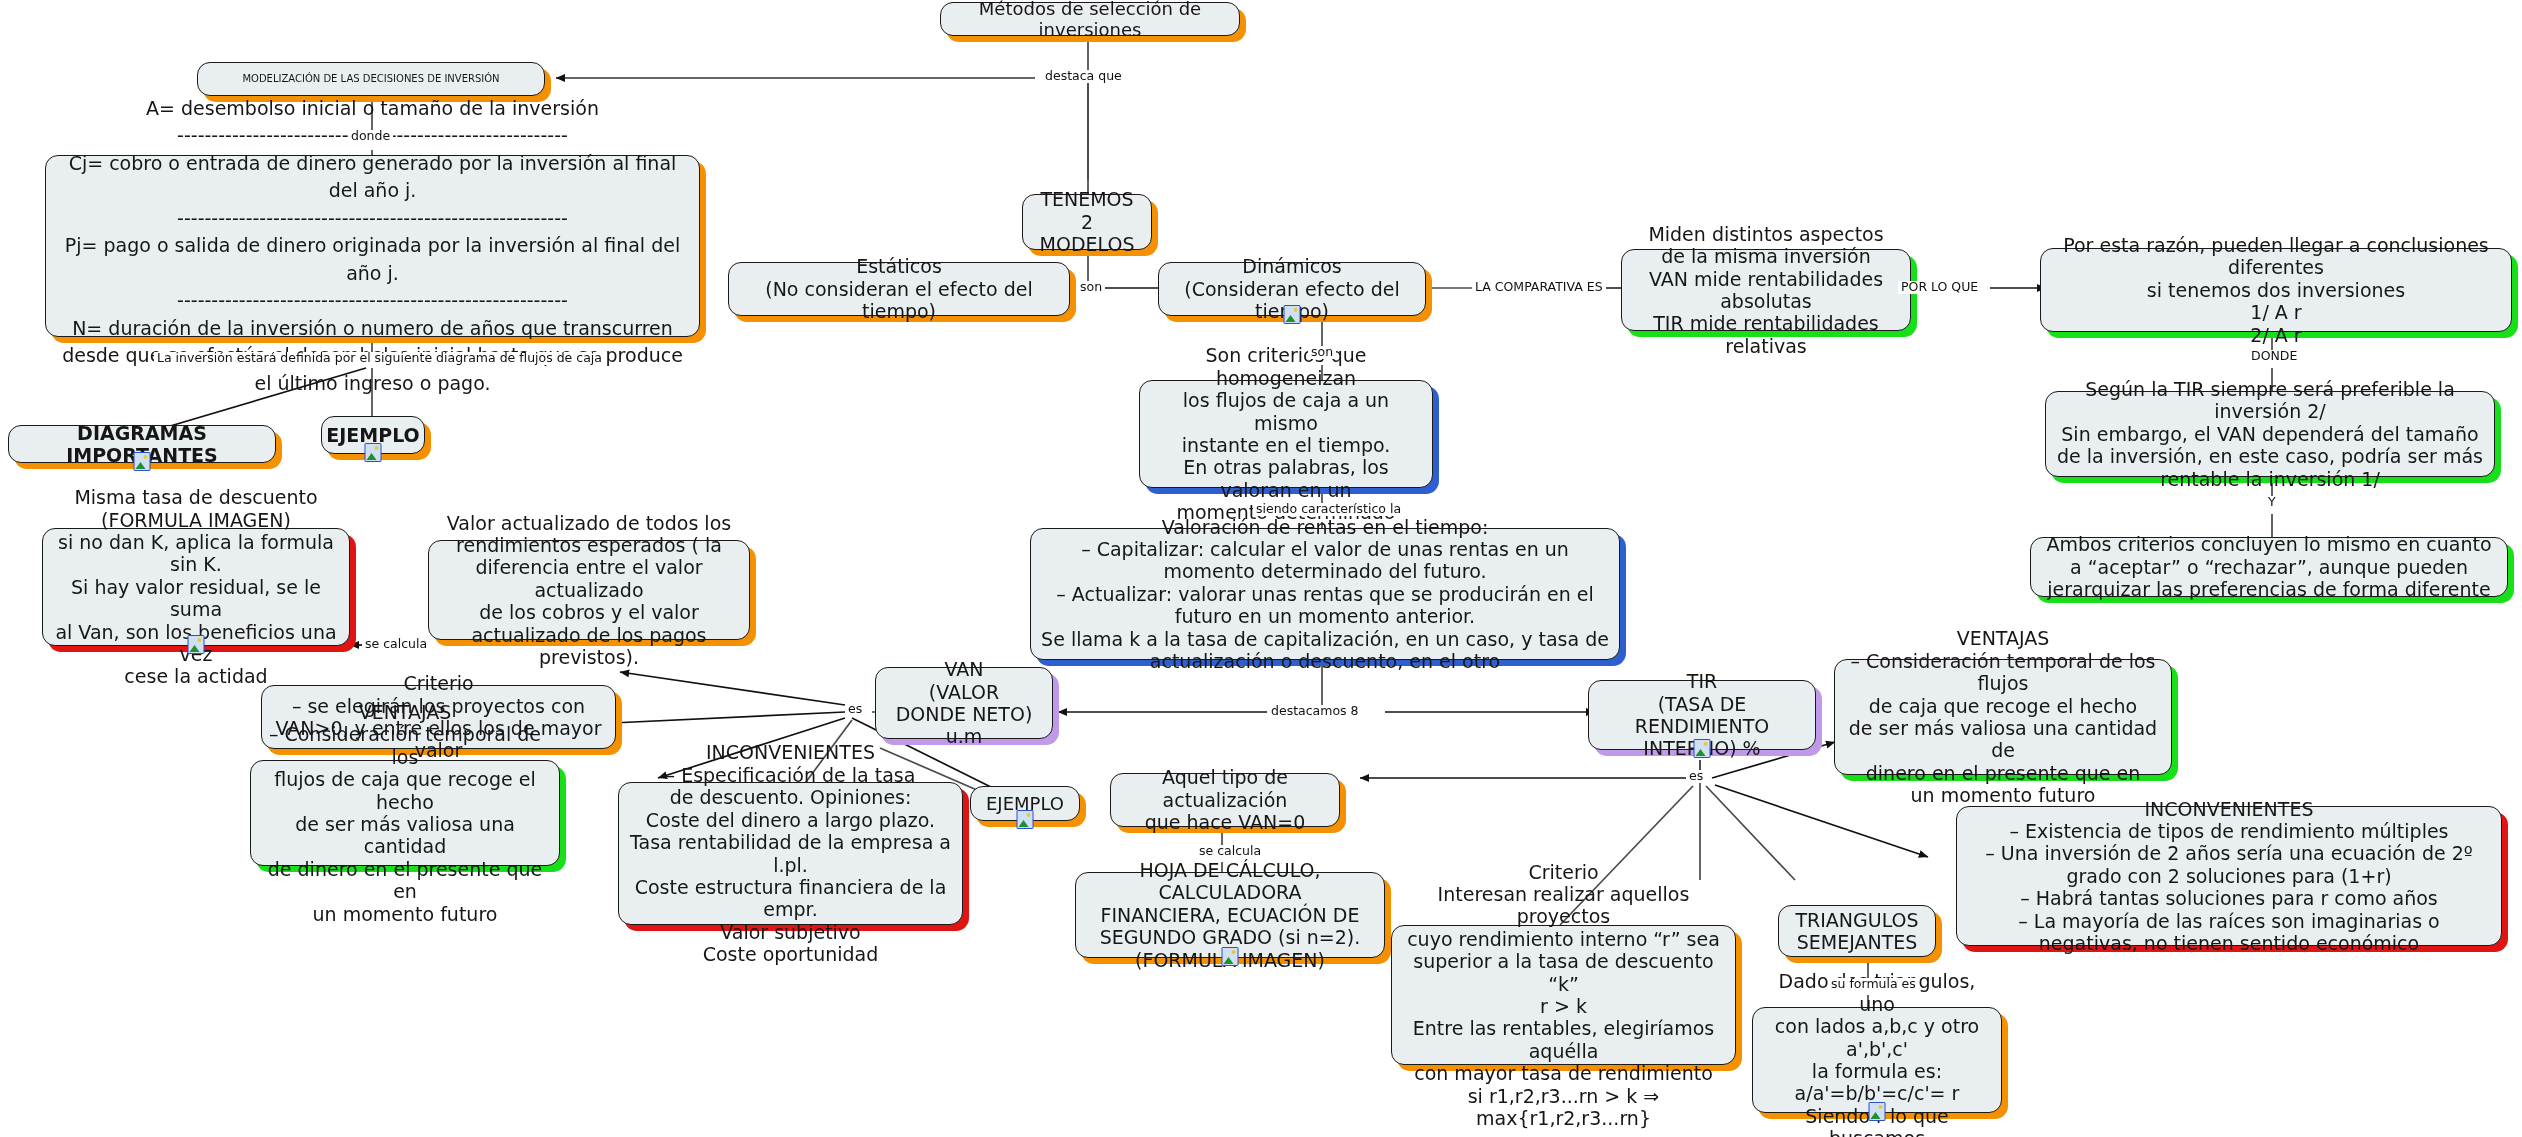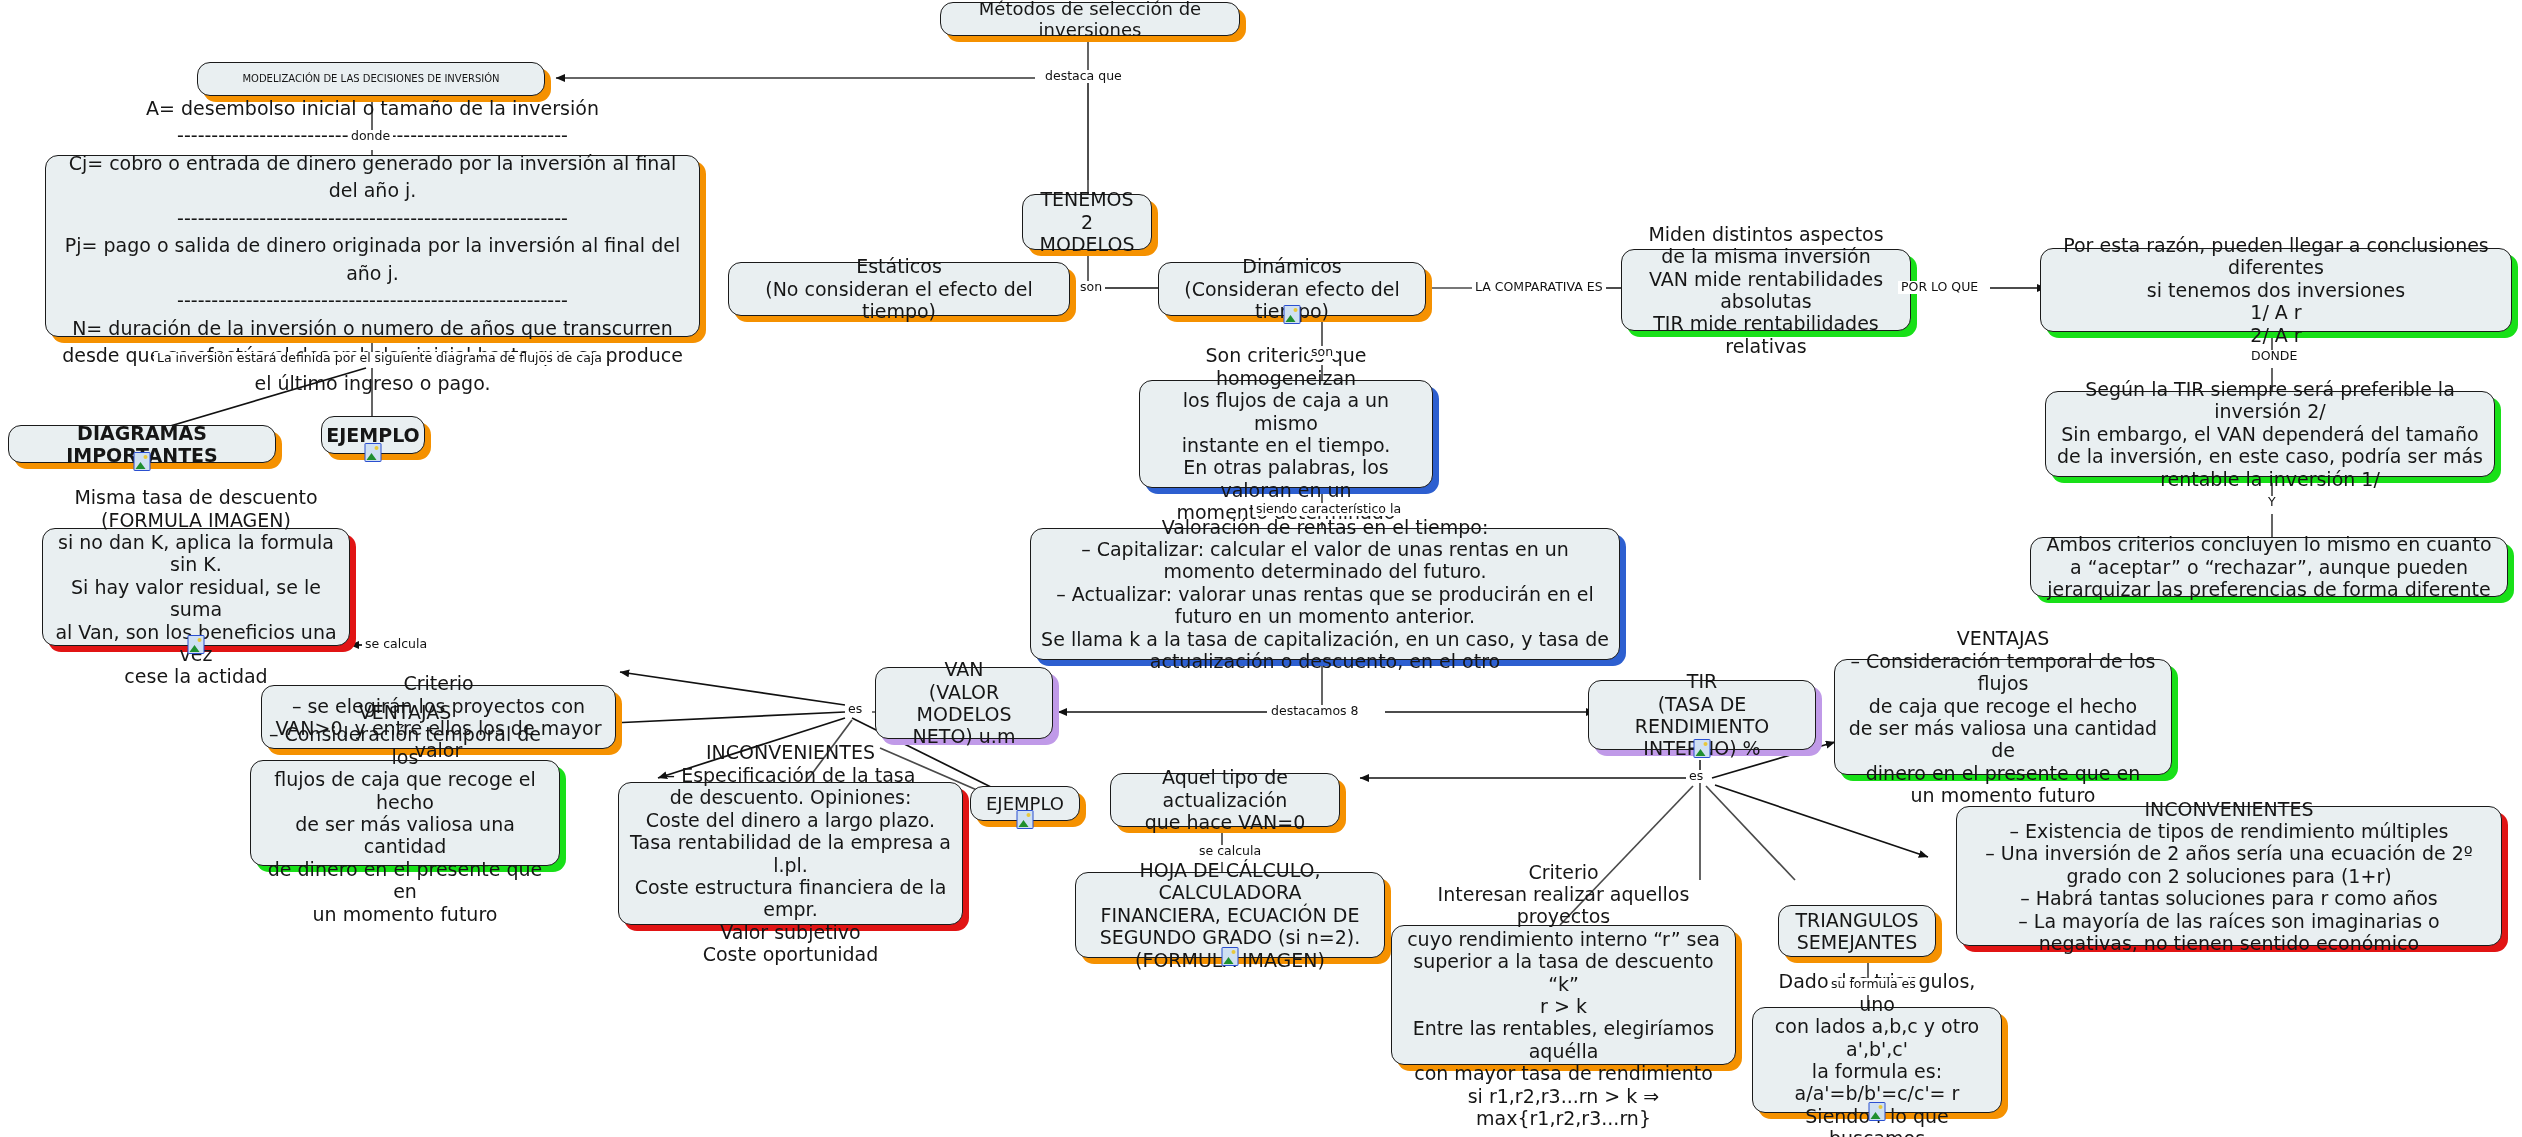--- a/index.html
+++ b/index.html
@@ -261,20 +261,27 @@
     <span>Misma tasa de descuento
 (FORMULA IMAGEN)
 si no dan K, aplica la formula
 sin K.
 Si hay valor residual, se le suma
 al Van, son los beneficios una vez
 cese la actidad</span>
     <span class="node-icon"></span>
   </div>
 
+  <div class="node sh-orange t-big" style="left:428px; top:540px; width:322px; height:100px;">
+    <span>Valor actualizado de todos los
+rendimientos esperados ( la
+diferencia entre el valor actualizado
+de los cobros y el valor
+actualizado de los pagos previstos).</span>
+  </div>
 
   <div class="node sh-orange t-big" style="left:261px; top:685px; width:355px; height:64px;">
     <span>Criterio
 – se elegirán los proyectos con
 VAN&gt;0, y entre ellos los de mayor valor</span>
   </div>
 
   <div class="node sh-green t-big" style="left:250px; top:760px; width:310px; height:106px;">
     <span>VENTAJAS
 – Consideración temporal de los
@@ -291,21 +298,21 @@
 Coste del dinero a largo plazo.
 Tasa rentabilidad de la empresa a l.pl.
 Coste estructura financiera de la empr.
 Valor subjetivo
 Coste oportunidad</span>
   </div>
 
   <div class="node sh-purple t-big" style="left:875px; top:667px; width:178px; height:72px;">
     <span>VAN
 (VALOR
-MODELOS NETO) u.m</span>
+DONDE NETO) u.m</span>
   </div>
 
   <div class="node sh-orange t-med" style="left:970px; top:786px; width:110px; height:35px;">
     <span>EJEMPLO</span>
     <span class="node-icon"></span>
   </div>
 
   <div class="node sh-orange t-big" style="left:1110px; top:773px; width:230px; height:54px;">
     <span>Aquel tipo de actualización
 que hace VAN=0</span>

